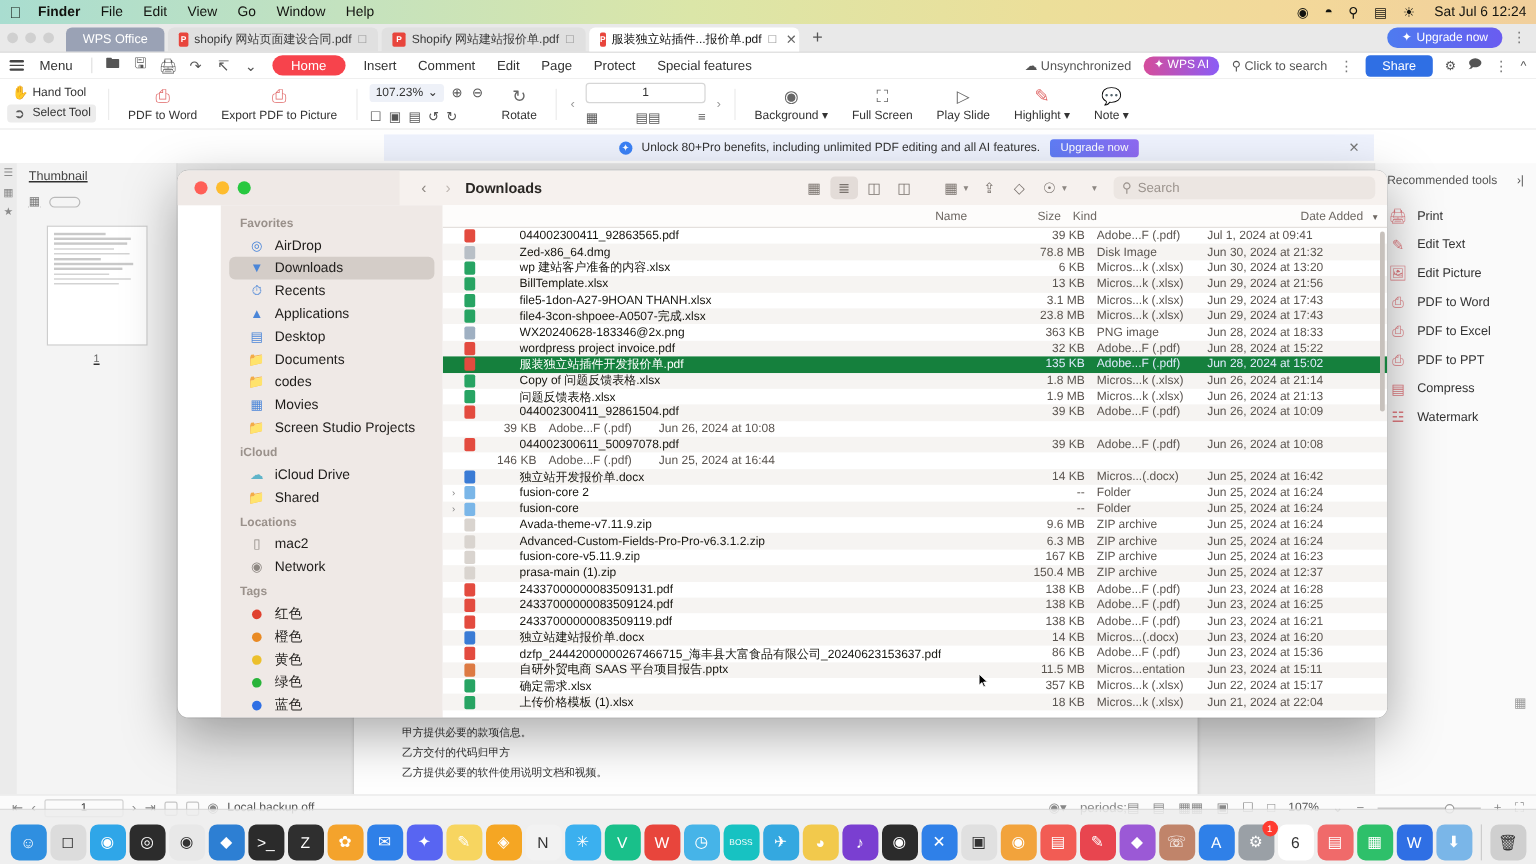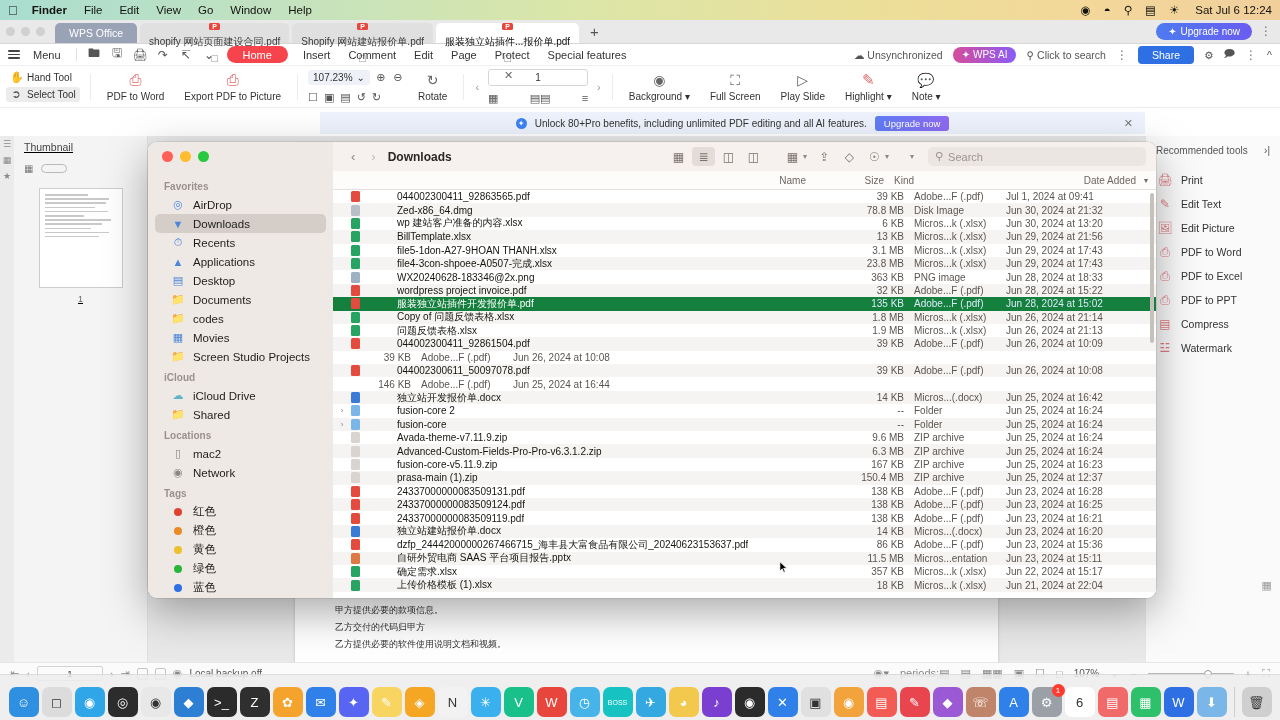--- a/index.html
+++ b/index.html
@@ -33,21 +33,21 @@
   }
   .traffic { display:flex; align-items:center; gap:6px; height:24px; padding-right:10px; }
   .tl { width:9px; height:9px; border-radius:50%; background:#d0d0d0; }
   .wps-home-tab {
     height:20px; background:#9aa2b5; color:#fff; font-size:10.5px;
     display:flex; align-items:center; padding:0 14px; border-radius:5px 5px 0 0; margin-right:3px;
   }
   .doc-tab {
     height:20px; background:#e0e0e0; font-size:10px; color:#3a3a3a;
     display:flex; align-items:center; gap:5px; padding:0 9px;
-    border-radius:5px 5px 0 0; margin-right:3px; max-width:175px; white-space:nowrap;flex-direction:column;
+    border-radius:5px 5px 0 0; margin-right:3px; max-width:175px; white-space:nowrap;
   }
   .doc-tab.active { background:#fff; color:#111; }
   .pdf-badge {
     width:11px; height:12px; background:#e8453c; border-radius:1.5px; color:#fff;
     font-size:7px; display:flex; align-items:center; justify-content:center; font-weight:bold;
   }
   .tab-pin { color:#9a9a9a; font-size:9px; }
   .tab-close { color:#666; font-size:11px; margin-left:2px; }
   .tab-plus { font-size:15px; color:#555; margin-left:8px; align-self:center; }
   .tabbar-right { margin-left:auto; display:flex; align-items:center; gap:8px; padding-right:8px; height:24px; }
@@ -164,21 +164,21 @@
   .f-title { font-size:12px; font-weight:600; color:#2a2724; margin-left:4px; }
   .f-tools { margin-left:auto; display:flex; align-items:center; gap:2px; }
   .ftool { width:23px; height:19px; display:flex; align-items:center; justify-content:center; color:#7a736e; font-size:12px; border-radius:4px; }
   .ftool.active { background:#e3dcd8; }
   .caret { font-size:8px; color:#8d8782; margin-left:-3px; margin-right:4px; }
   .fsearch {
     width:218px; height:19px; background:#ece6e2; border-radius:5px; display:flex; align-items:center;
     gap:5px; padding:0 7px; color:#9b938d; font-size:11px; margin-left:8px;
   }
   .f-body { flex:1; display:flex; min-height:0; }
-  .f-side { width:185px; background:#efe9e6; padding-top:4px; overflow:hidden; }
+  .f-side { width:185px; background:#efe9e6; padding-top:4px; overflow:hidden;margin-left:36px; }
   .f-group { font-size:10px; color:#9a918b; font-weight:600; padding:6px 0 3px 16px; }
   .f-row { display:flex; align-items:center; gap:8px; height:19px; padding:0 8px 0 16px; font-size:11.5px; color:#1f1d1b; border-radius:5px; margin:0 7px; }
   .f-row.sel { background:#d4cdc8; }
   .f-ic { width:14px; display:flex; align-items:center; justify-content:center; font-size:11px; }
   .tagdot { width:8px; height:8px; border-radius:50%; display:inline-block; }
 
   .f-main { flex:1; background:#fff; display:flex; flex-direction:column; min-width:0; position:relative; }
   .f-head {
     height:19px; display:flex; align-items:center; font-size:10px; color:#6d6762;
     border-bottom:1px solid #e4e0dd; background:#fdfcfb;

